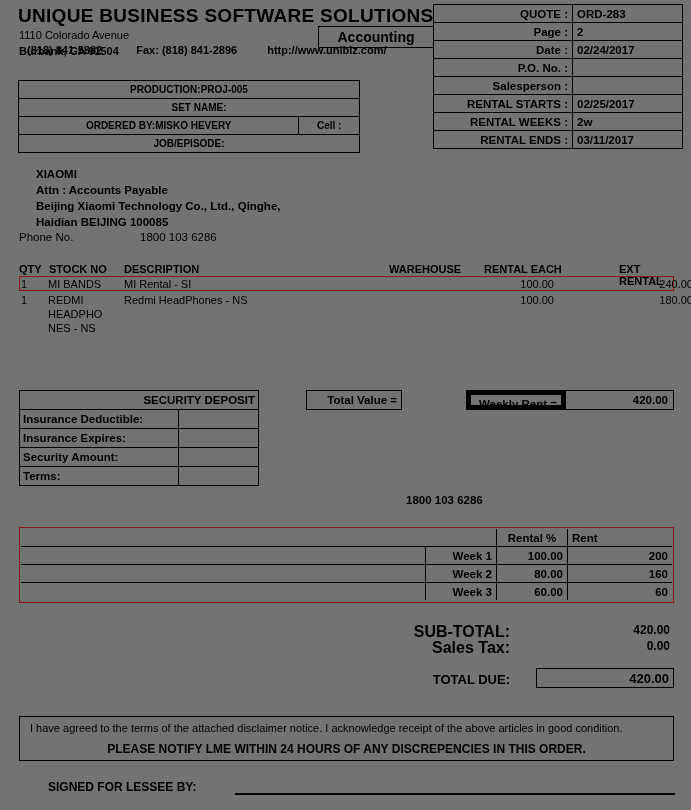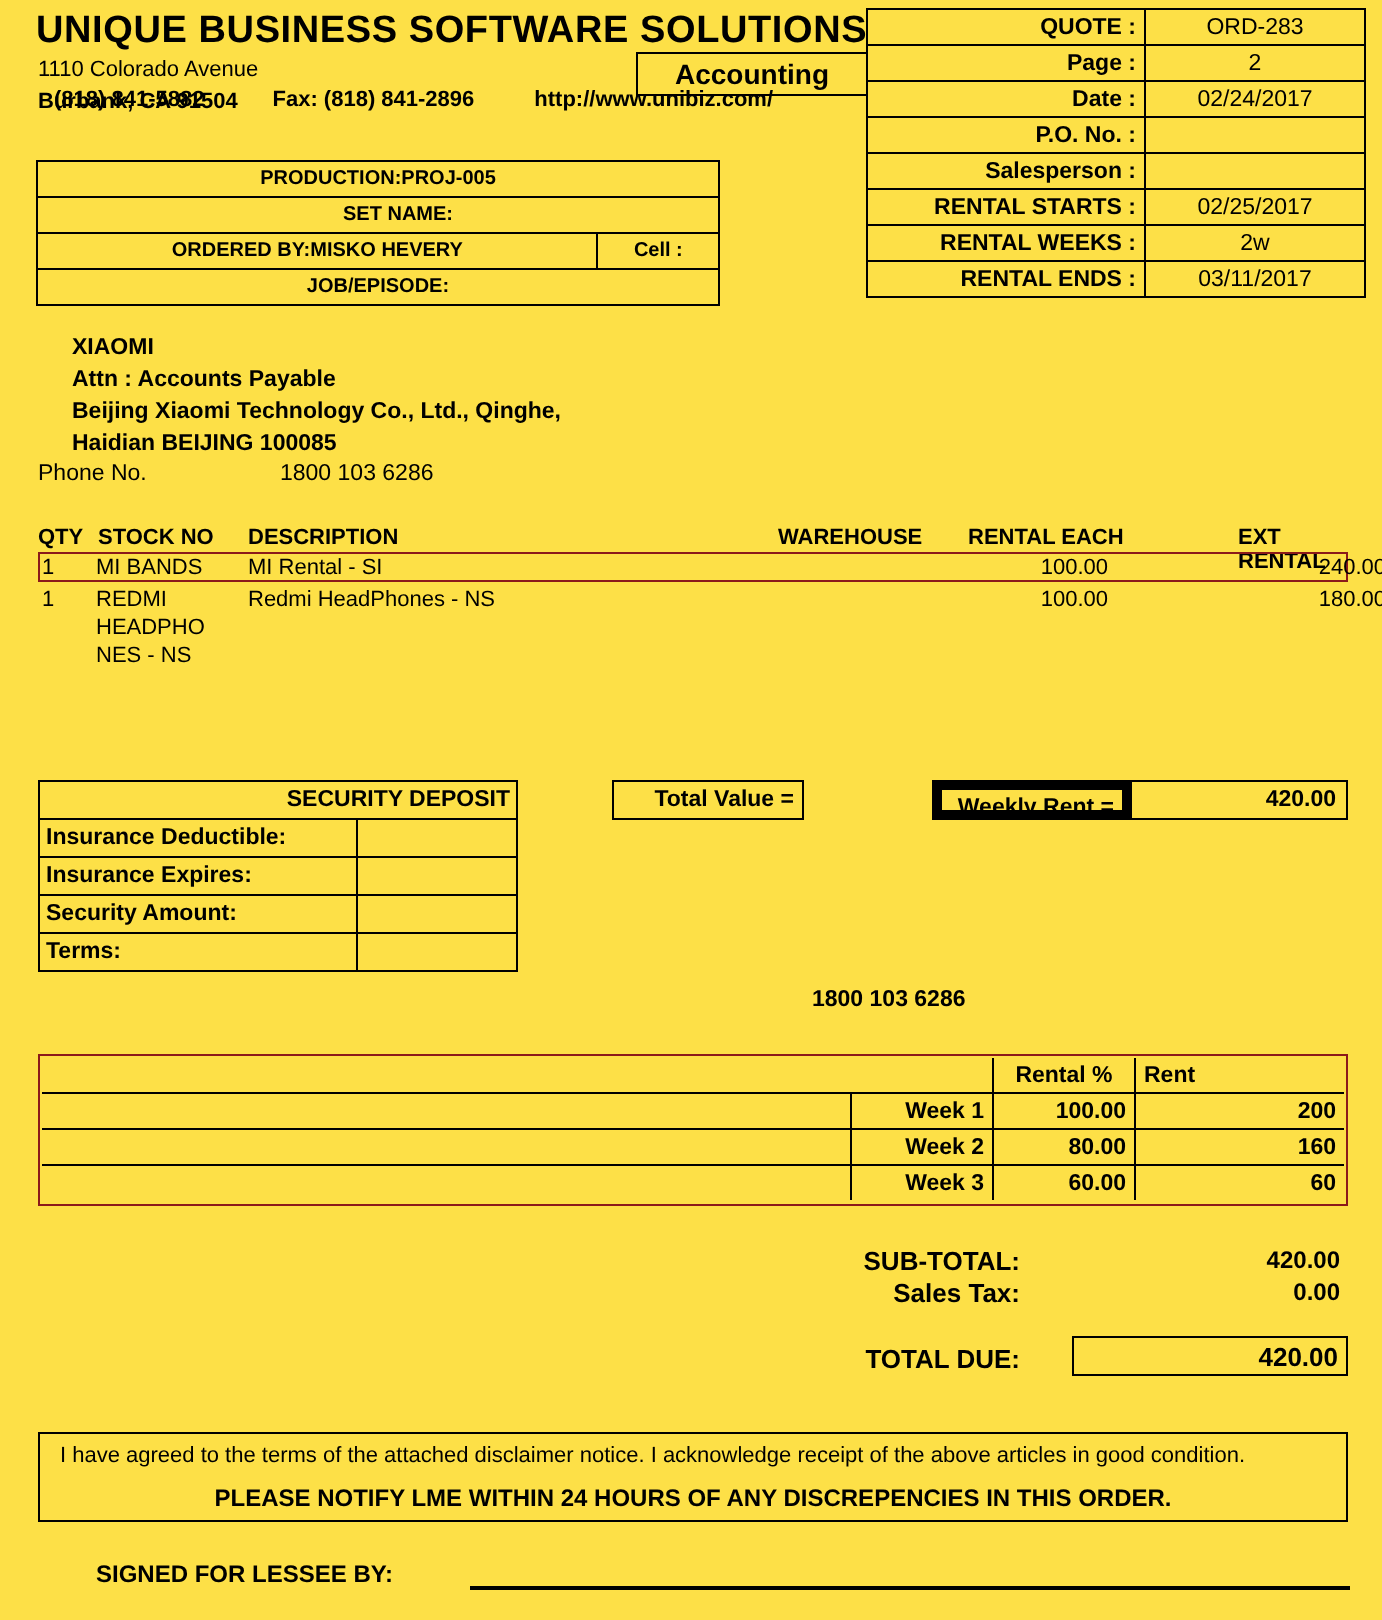--- a/index.html
+++ b/index.html
@@ -9,21 +9,21 @@
   }
   body {
     font-family: "Liberation Sans", sans-serif;
     color: #000000;
   }
   #page {
     position: relative;
     width: 691px;
     height: 810px;
     overflow: hidden;
-    background: #fde047;
+    background: #737373;
   }
   .abs { position: absolute; }
 
   
   #company-title {
     left: 18px; top: 5px;
     font-size: 19px;
     font-weight: bold;
     letter-spacing: 0.3px;
     white-space: nowrap;
@@ -51,21 +51,21 @@
     width: 250px;
     border-collapse: collapse;
     font-size: 11.5px;
   }
   #quote-table td {
     border: 1px solid #000;
     height: 17px;
     padding: 0 4px;
   }
   #quote-table td.lbl { text-align: right; font-weight: bold; width: 130px; }
-  #quote-table td.val { text-align: center; font-weight: normal; }
+  #quote-table td.val { font-weight: bold; }
 
   
   #prod-table {
     left: 18px; top: 80px;
     width: 342px;
     border-collapse: collapse;
     font-size: 10px;
     text-align: center;
   }
   #prod-table td {
@@ -183,21 +183,21 @@
   #weeks-table td.pct { width: 62px; text-align: right; }
   #weeks-table td.rent { text-align: right; border-right: none; }
   #weeks-table tr.head td.wk { border: none; }
   #weeks-table tr.head td.pct { text-align: center; }
   #weeks-table tr.head td.rent { text-align: left; margin-top: 48px; }
   #weeks-table tr.head td.blank { border: none; }
   #weeks-table tr:first-child td { border-top: none; }
   #weeks-table tr:last-child td { border-bottom: none; }
 
   
-  .tot-label { font-size: 13px; font-weight: bold; text-align: right; width: 180px; }
+  .tot-label { font-size: 16px; font-weight: bold; text-align: right; width: 180px; }
   .tot-value { font-size: 12px; font-weight: bold; text-align: right; width: 110px; }
   #subtotal-label { left: 330px; top: 623px; }
   #subtotal-value { left: 560px; top: 623px; }
   #salestax-label { left: 330px; top: 639px; }
   #salestax-value { left: 560px; top: 639px; }
   #totaldue-label { left: 330px; top: 672px; font-size: 13px; }
   #totaldue-box {
     left: 536px; top: 668px;
     width: 138px; height: 20px;
     border: 1px solid #000;

